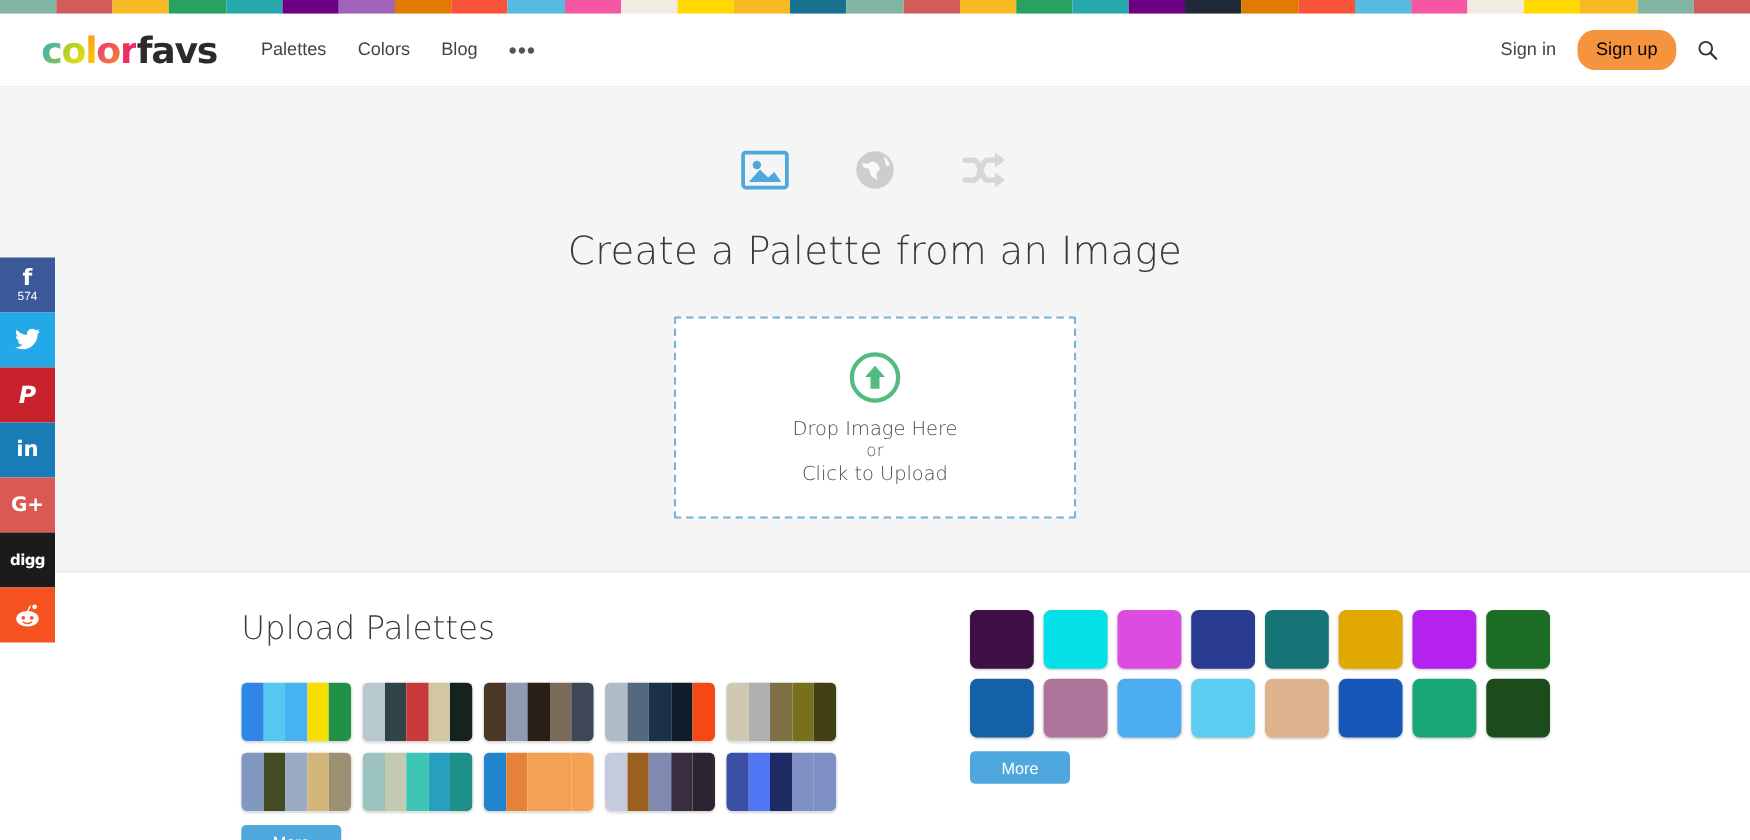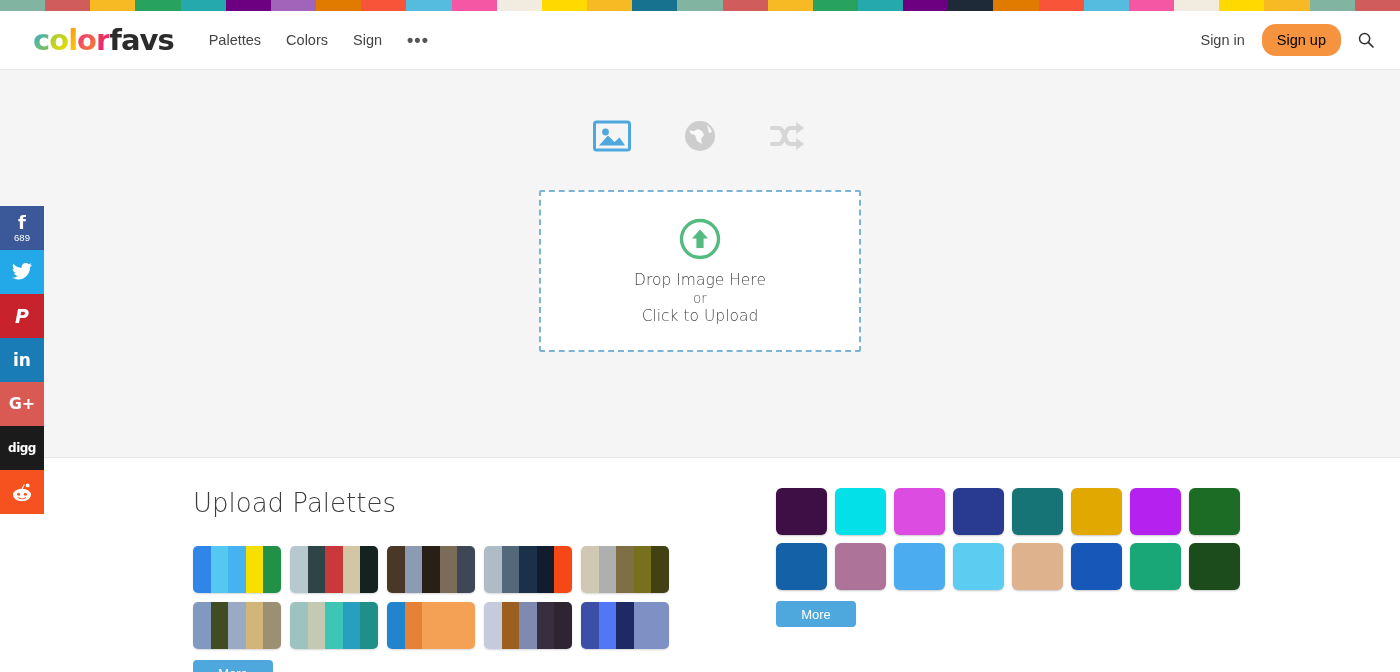--- a/index.html
+++ b/index.html
@@ -248,42 +248,42 @@
     <i style="background: rgb(130, 181, 161);"></i>
     <i style="background: rgb(209, 92, 92);"></i>
   </div>
 
 <div id="header">
   <div id="logo"><span class="l" style="background: linear-gradient(135deg, rgb(46, 168, 224), rgb(141, 198, 63)) text; color: transparent;">c</span><span class="l" style="background: linear-gradient(135deg, rgb(141, 198, 63), rgb(247, 224, 0)) text; color: transparent;">o</span><span class="l" style="background: linear-gradient(135deg, rgb(247, 148, 30), rgb(255, 210, 0)) text; color: transparent;">l</span><span class="l" style="background: linear-gradient(135deg, rgb(236, 28, 142), rgb(247, 148, 30)) text; color: transparent;">o</span><span class="l" style="background: linear-gradient(135deg, rgb(239, 65, 54), rgb(236, 28, 142)) text; color: transparent;">r</span><span class="dark">favs</span></div>
 
   <nav id="mainnav">
     <a href="#">Palettes</a>
     <a href="#">Colors</a>
-    <a href="#">Sign</a>
+    <a href="#">Blog</a>
     <span class="dots">•••</span>
   </nav>
 
   <div id="header-right">
     <a href="#" id="signin">Sign in</a>
     <button id="signup">Sign up</button>
     <span id="search-icon">
       <svg viewBox="0 0 16 16" width="16" height="16">
         <circle cx="6.6" cy="6.6" r="5.1" fill="none" stroke="#333" stroke-width="1.5"></circle>
         <line x1="10.3" y1="10.3" x2="15" y2="15" stroke="#333" stroke-width="1.7" stroke-linecap="round"></line>
       </svg>
     </span>
   </div>
 </div>
 
 <div id="hero">
 
   <div id="social">
     <div class="sb" style="background:#3b5998">
       <span class="glyph">f</span>
-      <span class="cnt">689</span>
+      <span class="cnt">574</span>
     </div>
     <div class="sb" style="background:#23a9e8">
       <span>
         <svg width="20" height="17" viewBox="0 0 20 17">
             <path fill="#fff" d="M20 2c-.7.3-1.5.5-2.4.6.9-.5 1.5-1.3 1.8-2.3-.8.5-1.7.8-2.6 1C16 .5 14.9 0 13.7 0c-2.3 0-4.1 1.8-4.1 4.1 0 .3 0 .6.1.9C6.3 4.8 3.3 3.2 1.4.8 1 1.4.8 2.1.8 2.9c0 1.4.7 2.7 1.8 3.4-.7 0-1.3-.2-1.9-.5 0 2 1.4 3.7 3.3 4.1-.3.1-.7.1-1.1.1-.3 0-.5 0-.8-.1.5 1.7 2.1 2.9 3.9 2.9C4.6 14 2.8 14.7 1 14.7c-.3 0-.6 0-1-.1 1.8 1.2 4 1.8 6.3 1.8 7.5 0 11.7-6.3 11.7-11.7v-.5C18.8 3.6 19.5 2.9 20 2z"></path>
           </svg>
       </span>
       <span class="cnt"></span>
     </div>
     <div class="sb" style="background:#c8232c">
@@ -332,20 +332,21 @@
     <span class="mi">
       <svg viewBox="0 0 40 40" width="40" height="40">
         <path d="M4 12 h7 c5 0 6 16 11 16 h9" fill="none" stroke="#d6d6d6" stroke-width="4.2" stroke-linecap="round"></path>
         <path d="M4 28 h7 c5 0 6 -16 11 -16 h9" fill="none" stroke="#d6d6d6" stroke-width="4.2" stroke-linecap="round"></path>
         <path d="M28 6 l8 6 -8 6 z" fill="#d6d6d6"></path>
         <path d="M28 22 l8 6 -8 6 z" fill="#d6d6d6"></path>
       </svg>
     </span>
   </div>
 
+  <h1 id="hero-title">Create a Palette from an Image</h1>
 
   <div id="dropzone">
     <span id="upload-icon">
       <svg viewBox="0 0 42 42" width="42" height="42">
         <circle cx="21" cy="21" r="18.5" fill="none" stroke="#53bb7f" stroke-width="3.4"></circle>
         <path d="M21 11.5 L29 20.5 H24.6 V30 H17.4 V20.5 H13 Z" fill="#53bb7f"></path>
       </svg>
     </span>
     <div class="dz-text">
       <div>Drop Image Here</div>

